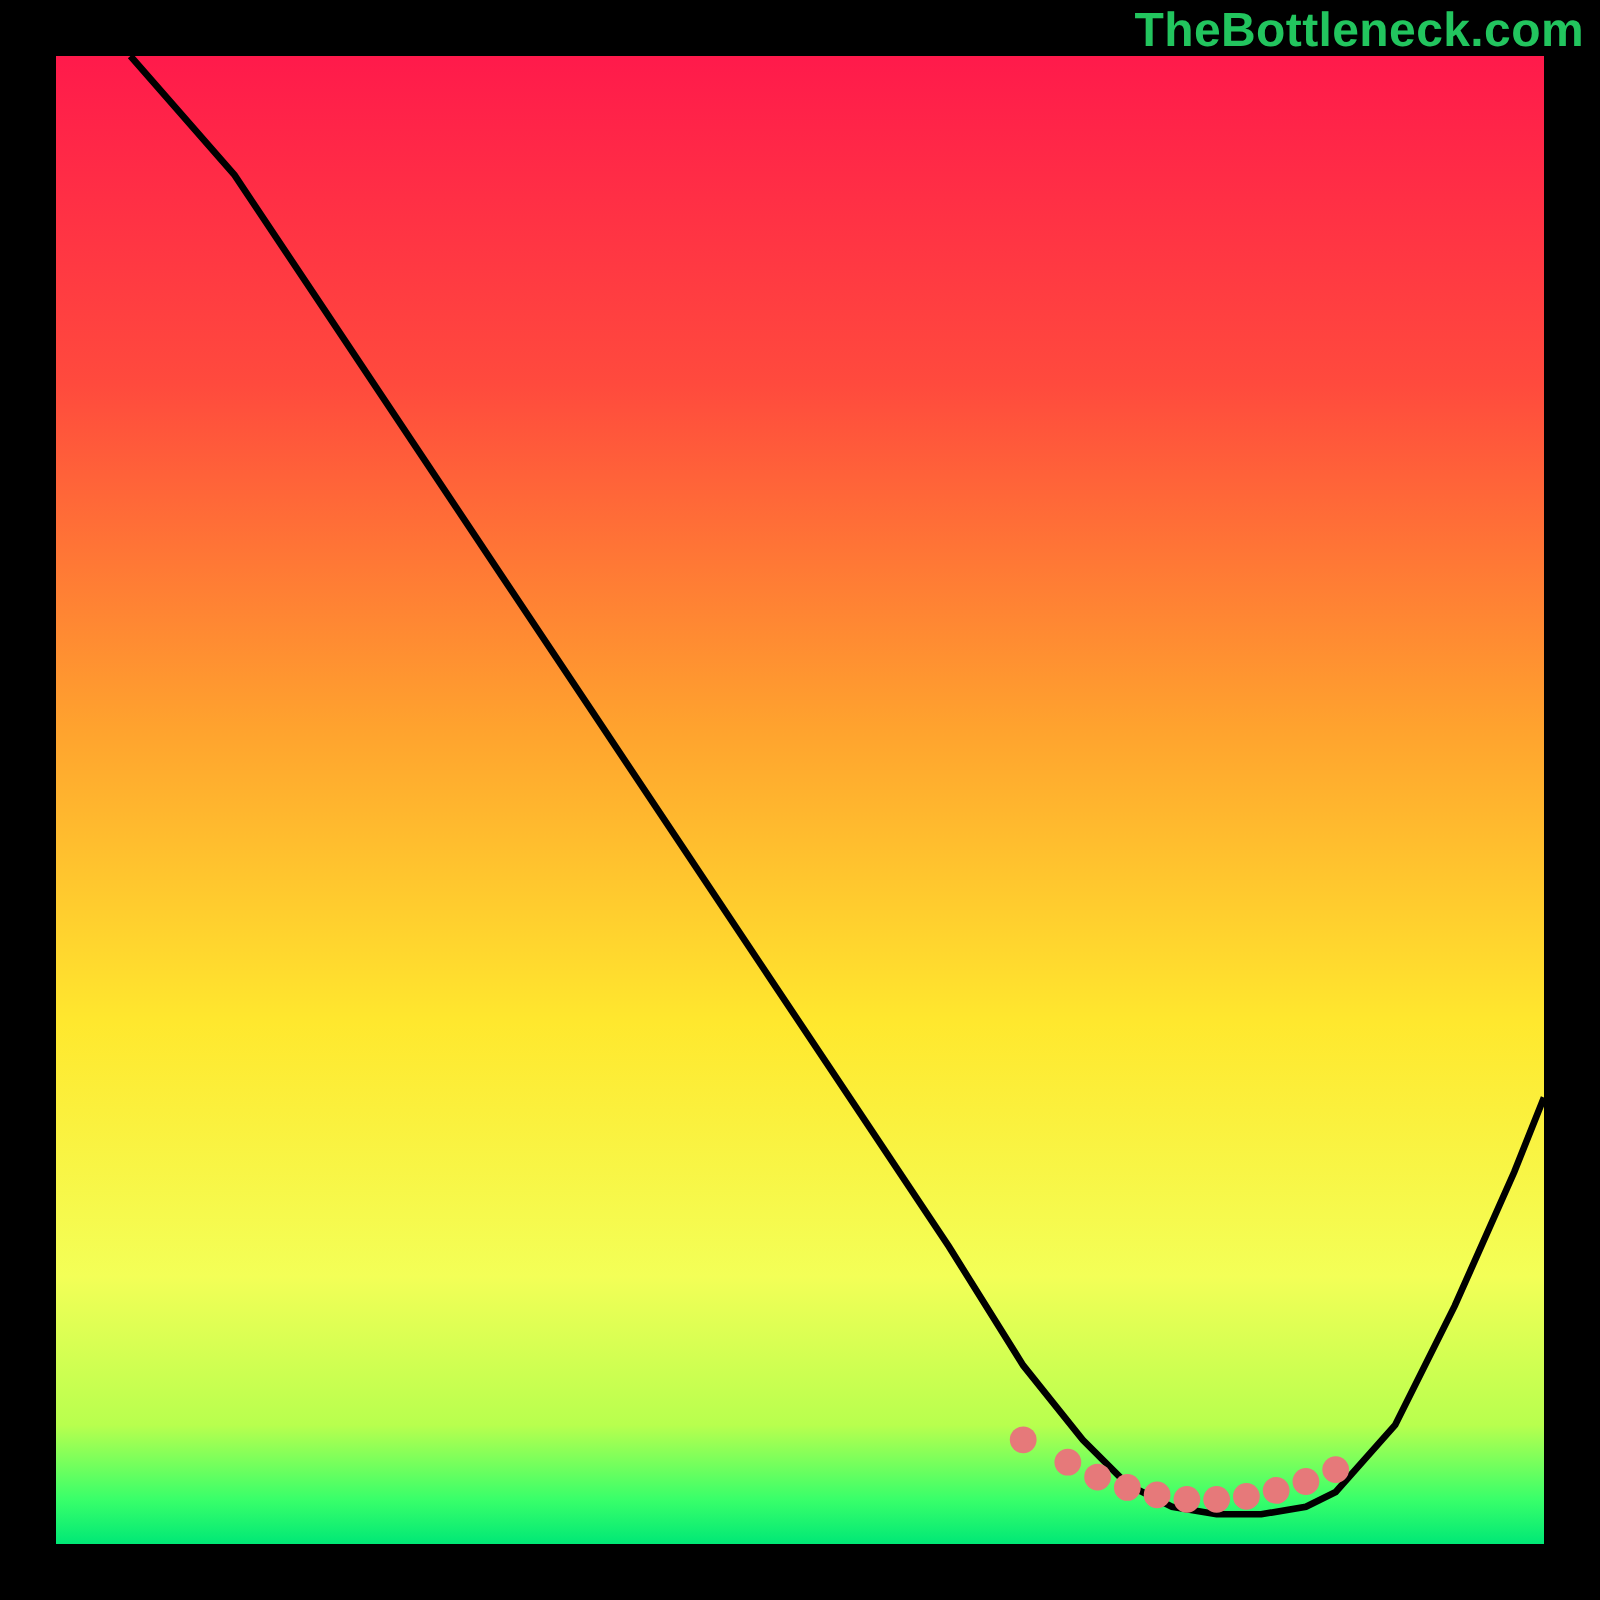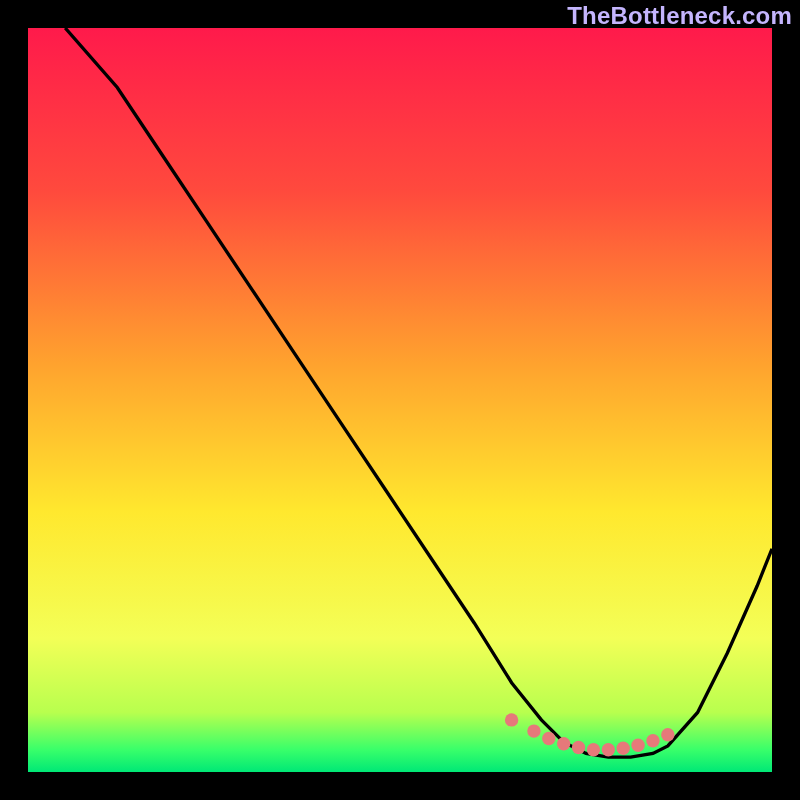--- a/index.html
+++ b/index.html
@@ -14,21 +14,21 @@
   .frame {
     position: relative;
     width: 800px;
     height: 800px;
     background: #000;
   }
   .watermark {
     position: absolute;
     top: 2px;
     right: 8px;
-    color: #c4b5fd;
+    color: #22c55e;
     font-size: 24px;
     font-weight: 600;
     letter-spacing: 0.2px;
     z-index: 20;
     pointer-events: none;
   }
   .plot-area {
     position: absolute;
     top: 28px;
     left: 28px;

